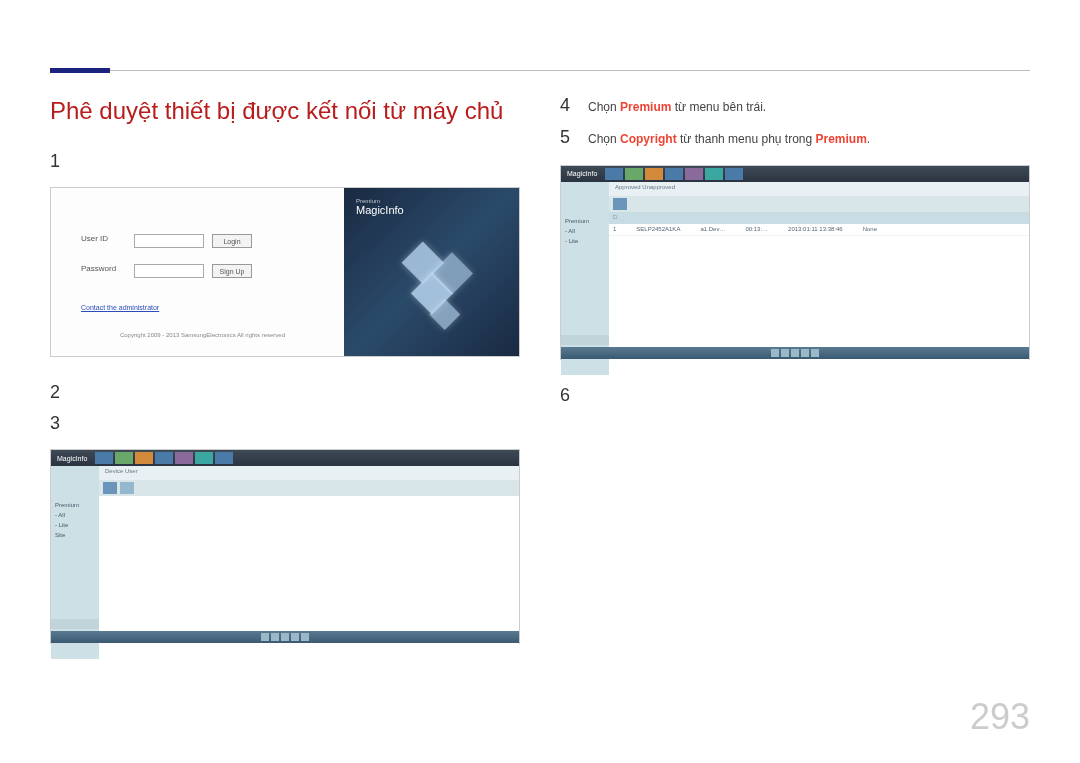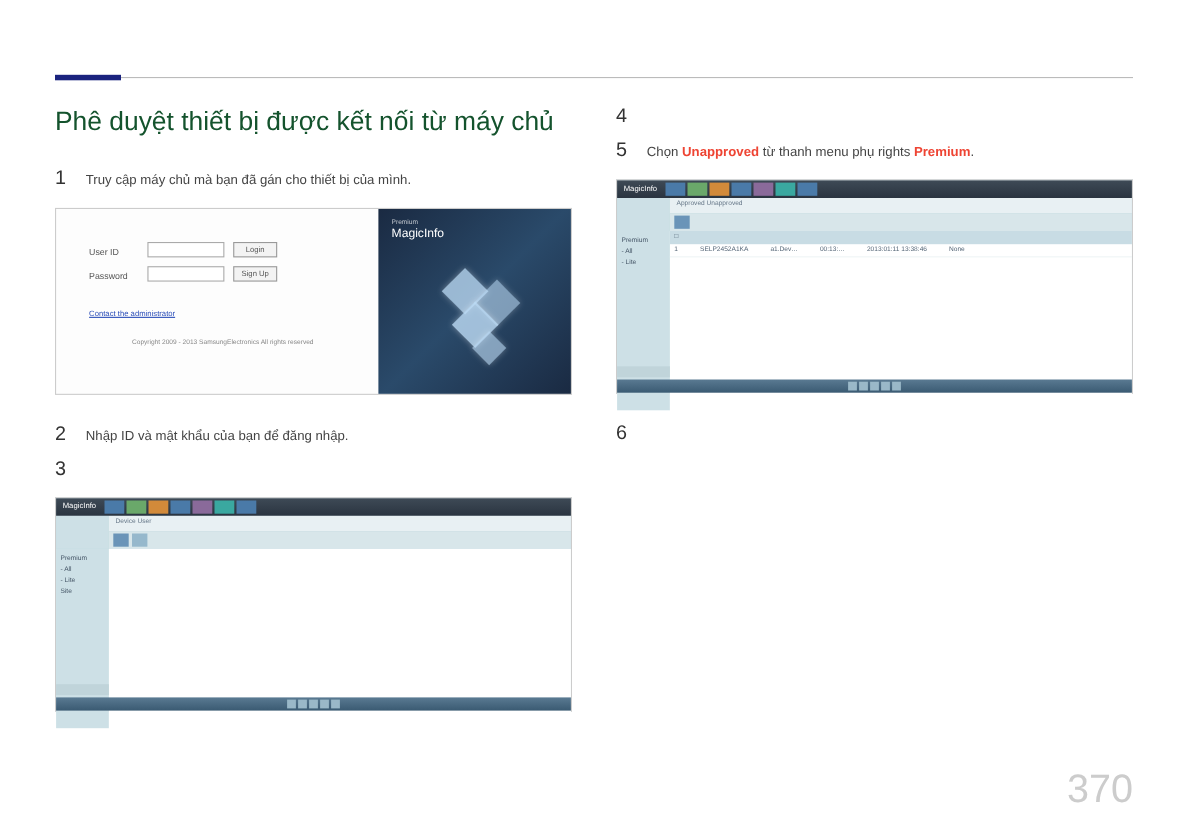--- a/index.html
+++ b/index.html
@@ -35,21 +35,21 @@
     display: flex;
     gap: 40px;
   }
   .col {
     flex: 1;
     min-width: 0;
   }
   .title {
     font-size: 24px;
     font-weight: 400;
-    color: #14532d;
+    color: #b91c1c;
     margin-bottom: 25px;
     line-height: 1.3;
   }
   .step {
     display: flex;
     align-items: baseline;
     gap: 14px;
     margin-bottom: 10px;
     font-size: 12px;
     color: #444;
@@ -74,21 +74,21 @@
     height: 170px;
     background: #fdfdfd;
     display: flex;
   }
   .login-left {
     flex: 1;
     padding: 30px 20px 10px 30px;
     font-size: 8px;
     color: #555;
   }
-  .login-row { display: flex; align-items: flex-end; gap: 8px; margin-bottom: 8px; }
+  .login-row { display: flex; align-items: flex-start; gap: 8px; margin-bottom: 8px; margin-top: 16px; }
   .login-label { width: 45px; }
   .login-input { width: 70px; height: 14px; border: 1px solid #aaa; background: #fff; }
   .login-btn { width: 40px; height: 14px; border: 1px solid #999; background: #f3f3f3; font-size: 7px; text-align: center; line-height: 13px; }
   .login-link { color: #2a4db8; text-decoration: underline; font-size: 7px; margin-top: 18px; display: inline-block; }
   .login-copy { font-size: 6px; color: #888; margin-top: 20px; text-align: center; }
   .login-right {
     width: 175px;
     background: linear-gradient(135deg, #1a2a42 0%, #2a4a6a 50%, #1a2a42 100%);
     position: relative;
     overflow: hidden;
@@ -143,21 +143,20 @@
 
 <div class="header-rule"></div>
 <div class="header-accent"></div>
 
 <div class="content">
   <div class="col">
     <h1 class="title">Phê duyệt thiết bị được kết nối từ máy chủ</h1>
 
     <div class="step">
       <div class="step-num">1</div>
-      <div class="step-text">Truy cập máy chủ mà bạn đã gán cho thiết bị của mình.</div>
     </div>
 
     <div class="screenshot shot-login">
       <div class="login-left">
         <div class="login-row">
           <span class="login-label">User ID</span>
           <span class="login-input"></span>
           <span class="login-btn">Login</span>
         </div>
         <div class="login-row">
@@ -177,21 +176,20 @@
           <div class="diamond d1"></div>
             <div class="diamond d2"></div>
             <div class="diamond d3"></div>
             <div class="diamond d4"></div>
         </div>
       </div>
     </div>
 
     <div class="step">
       <div class="step-num">2</div>
-      <div class="step-text">Nhập ID và mật khẩu của bạn để đăng nhập.</div>
     </div>
 
     <div class="step">
       <div class="step-num">3</div>
     </div>
 
     <div class="screenshot shot-device">
       <div class="dev-topbar">
         <span class="dev-logo">MagicInfo</span>
         <span class="dev-icon b"></span>
@@ -230,26 +228,29 @@
             <span></span>
             <span></span>
           </div>
       </div>
     </div>
   </div>
 
   <div class="col">
     <div class="step">
       <div class="step-num">4</div>
+      <div class="step-text">
+        <span>Chọn </span><span class="hl">Premium</span><span> từ menu bên trái.</span>
+      </div>
     </div>
 
     <div class="step">
       <div class="step-num">5</div>
       <div class="step-text">
-        <span>Chọn </span><span class="hl">Unapproved</span><span> từ thanh menu phụ rights </span><span class="hl">Premium</span><span>.</span>
+        <span>Chọn </span><span class="hl">Copyright</span><span> từ thanh menu phụ trong </span><span class="hl">Premium</span><span>.</span>
       </div>
     </div>
 
     <div class="screenshot shot-unapp">
       <div class="dev-topbar">
         <span class="dev-logo">MagicInfo</span>
         <span class="dev-icon b"></span>
         <span class="dev-icon g"></span>
         <span class="dev-icon o"></span>
         <span class="dev-icon b"></span>
@@ -302,13 +303,13 @@
           </div>
       </div>
     </div>
 
     <div class="step">
       <div class="step-num">6</div>
     </div>
   </div>
 </div>
 
-<div class="page-num">370</div>
+<div class="page-num">293</div>
 
 </body></html>

